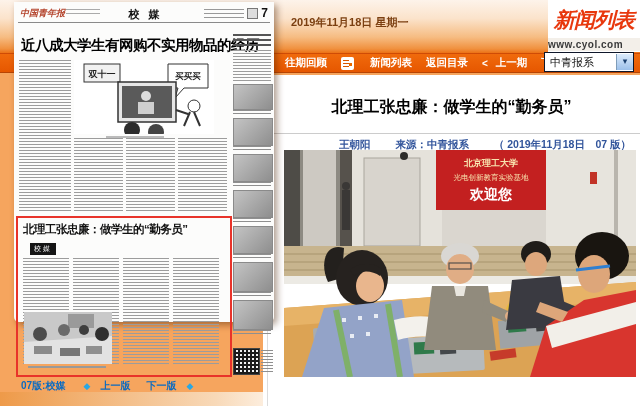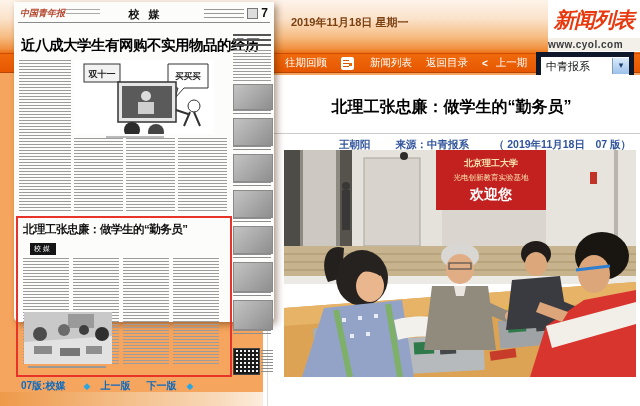--- a/index.html
+++ b/index.html
@@ -29,29 +29,29 @@
   .logo-url{height:13px;line-height:13px;text-align:left;background:#f3efe9;
     font-size:10px;font-weight:bold;color:#3a3a3a;letter-spacing:.5px;}
   
   .navbar{
     position:absolute;left:0;top:53px;width:640px;height:20px;
     background:linear-gradient(180deg,#f06a0c,#e65700);
     border-top:1px solid #cf4b05;border-bottom:1px solid #b84504;
     display:flex;align-items:center;box-sizing:border-box;
     padding-left:285px;gap:0;
   }
-  .nav-link{color:#fff;font-size:10.5px;font-weight:normal;text-decoration:none;margin-right:14px;white-space:nowrap;cursor:pointer;}
+  .nav-link{color:#fff;font-size:10.5px;font-weight:bold;text-decoration:none;margin-right:14px;white-space:nowrap;cursor:pointer;}
   .nav-arrow{color:#fff;font-size:10px;font-weight:bold;margin-right:8px;}
   .cal-icon{width:13px;height:13px;background:#fff;border-radius:2px;margin-right:16px;position:relative;display:inline-block;}
   .cal-icon i{position:absolute;left:2px;height:1px;background:#d85800;width:6px;}
   .cal-icon i:nth-child(1){top:3px}.cal-icon i:nth-child(2){top:6px}.cal-icon i:nth-child(3){top:9px}
   .cal-icon b{position:absolute;right:2px;top:6px;width:3px;height:3px;background:#e86a00;}
   .series-select{
     position:absolute;right:6px;top:52px;width:88px;height:18px;background:#fff;
-    border:5px solid #0f172a;display:flex;align-items:center;cursor:pointer;
+    border:1px solid #0f172a;display:flex;align-items:center;cursor:pointer;
   }
   .series-select .val{flex:1;font-size:11px;color:#111;padding-left:5px;}
   .series-select .arrow{
     width:16px;height:16px;margin:0;text-align:center;line-height:15px;font-size:9px;color:#1a3f6f;
     background:linear-gradient(#dcebfb,#9cc0ea);border-left:1px solid #7f9db9;
   }
   
   .bottom-strip{position:absolute;left:0;top:392px;width:270px;height:14px;
     background:linear-gradient(90deg,#ee9a49,#f8d9b8 80%,#fdf0e2);}
   

